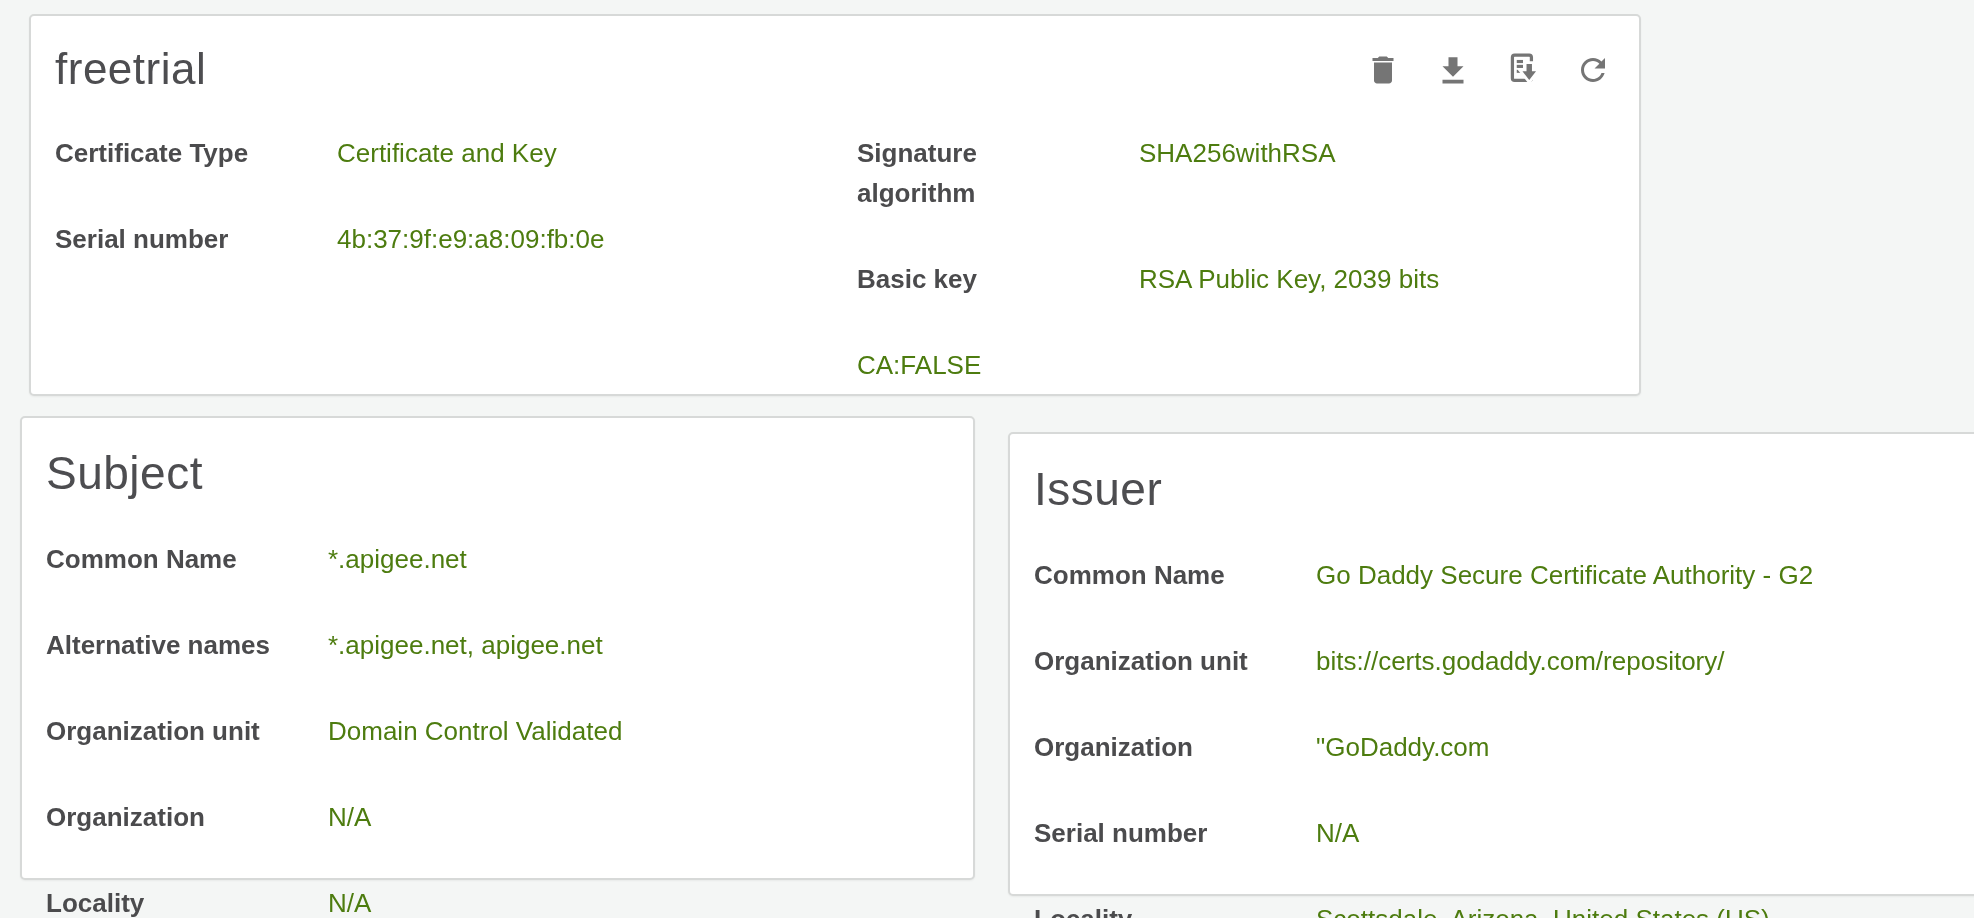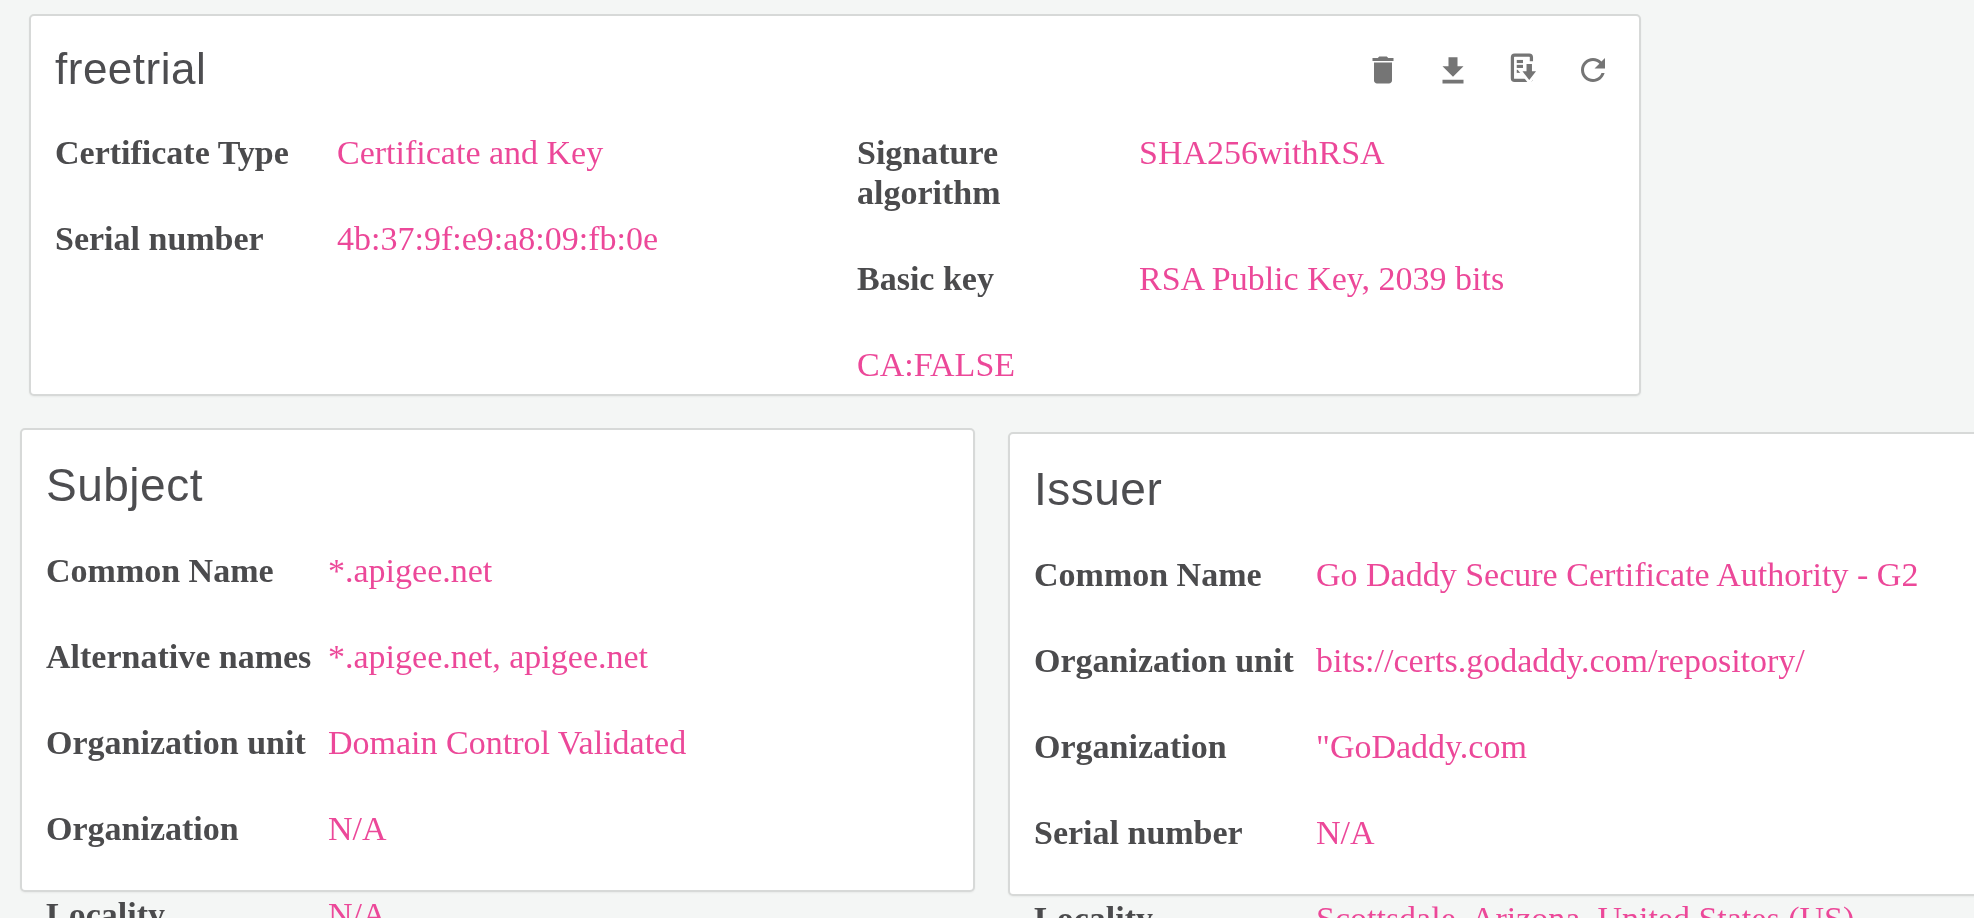--- a/index.html
+++ b/index.html
@@ -13,21 +13,21 @@
   }
   .card {
     position: absolute;
     background: #ffffff;
     border: 2px solid #d7d9d8;
     border-radius: 5px;
     box-shadow: 0 1px 2px rgba(0,0,0,0.05);
     padding: 24px 24px;
   }
   .top-card   { left: 20px;   top: 14px;  width: 1612px; height: 382px; margin-left: 9px; }
-  .subject-card { left: 20px;   top: 428px; width: 955px;  height: 464px; }
+  .subject-card { left: 20px;   top: 416px; width: 955px;  height: 464px; }
   .issuer-card  { left: 1008px; top: 432px; width: 1130px;  height: 464px; }
 
   .card-header {
     display: flex;
     align-items: flex-start;
     justify-content: space-between;
     margin: 4px 0 38px 0;
   }
   .card-title {
     font-size: 44px;
@@ -57,28 +57,27 @@
 
   .fields-grid {
     display: grid;
     grid-template-columns: 1fr 1fr;
     column-gap: 44px;
   }
   .row {
     display: grid;
     grid-template-columns: 282px 1fr;
     margin-bottom: 46px;
-    font-size: 34px;
+    font-size: 26px;
     line-height: 40px;
-    font-family: Liberation Serif, serif;
   }
   .row:last-child { margin-bottom: 0; }
   .flabel { font-weight: 700; color: #4b4b4d; }
   .flabel.narrow { max-width: 180px; }
-  .fvalue { color: #ec4899; }
+  .fvalue { color: #4d7c0f; }
 
   .warn-triangle {
     display: inline-block;
     width: 0; height: 0;
     border-left: 17px solid transparent;
     border-right: 17px solid transparent;
     border-bottom: 28px solid #f5193c;
     margin-right: 17px;
     vertical-align: -1px;
   }

